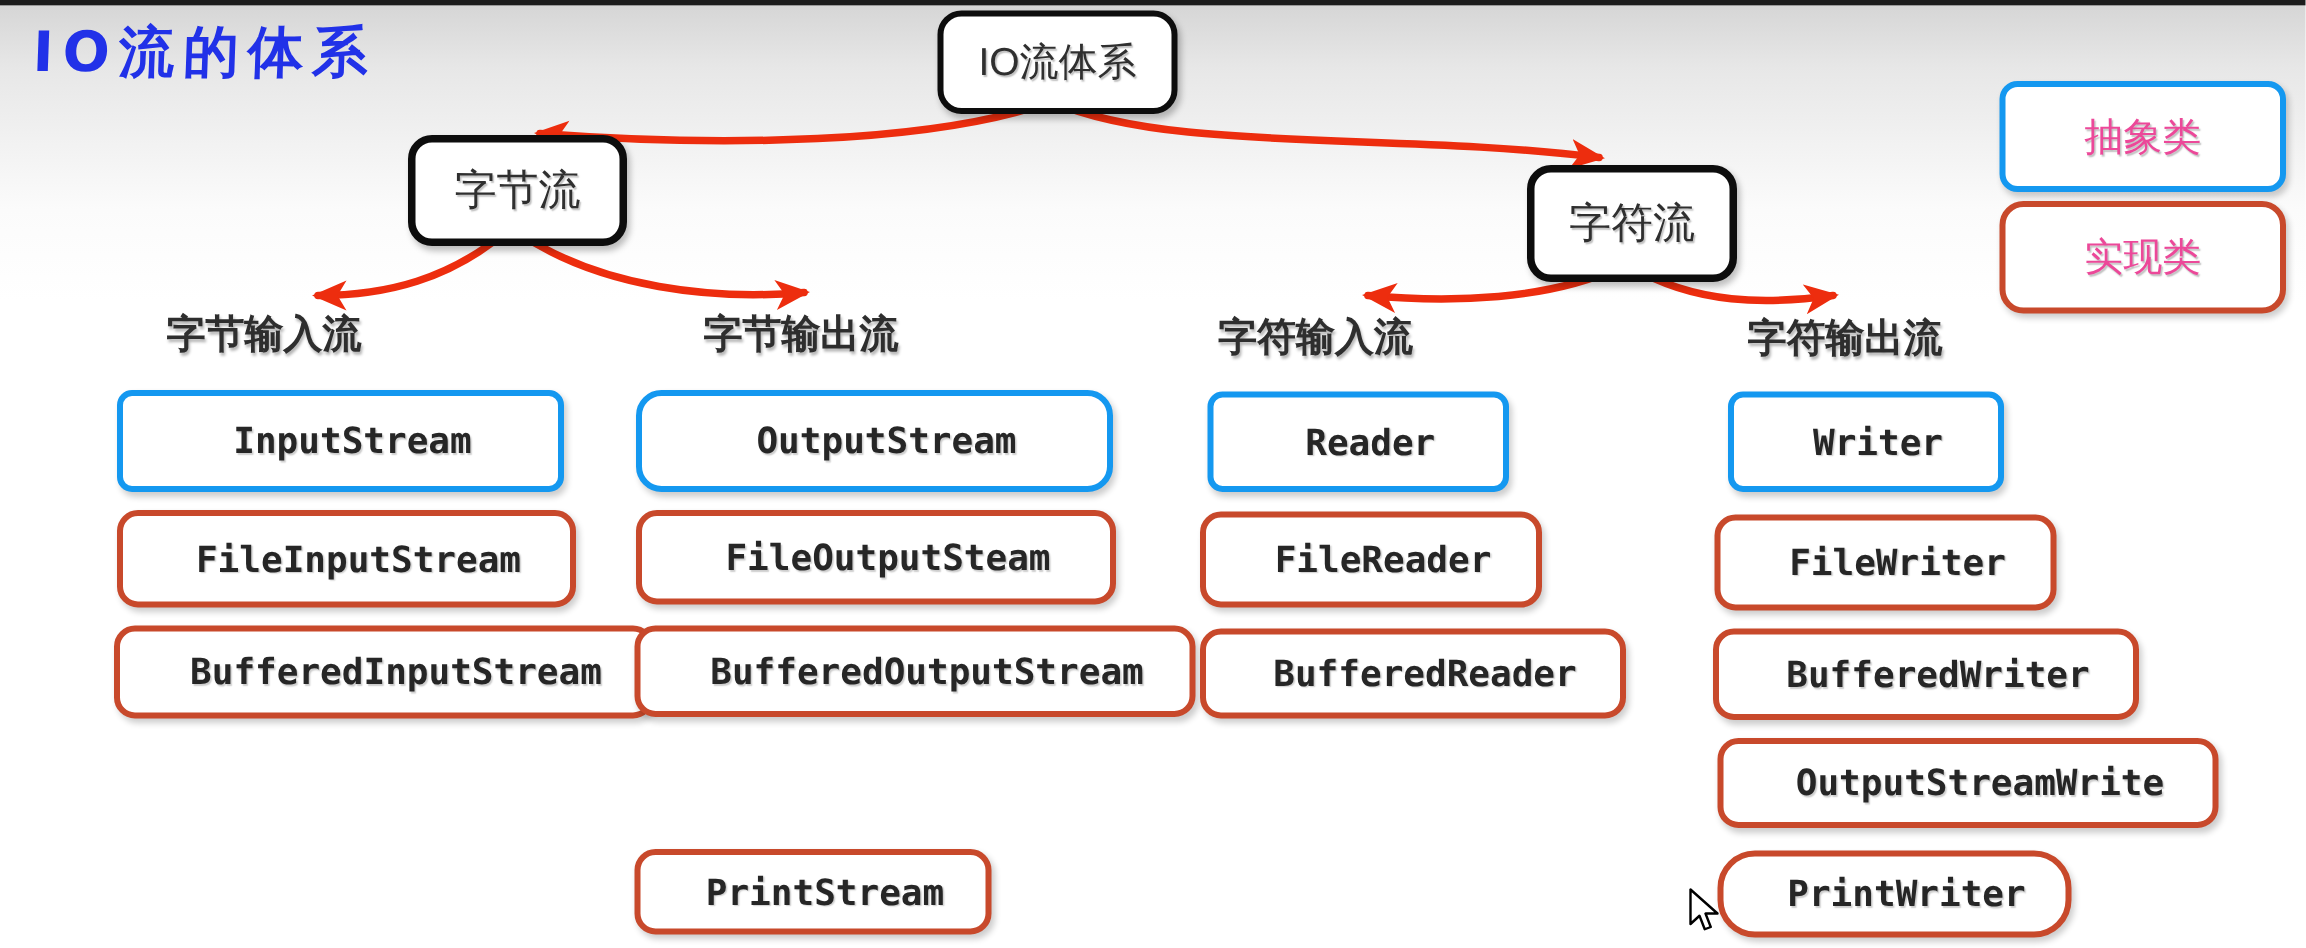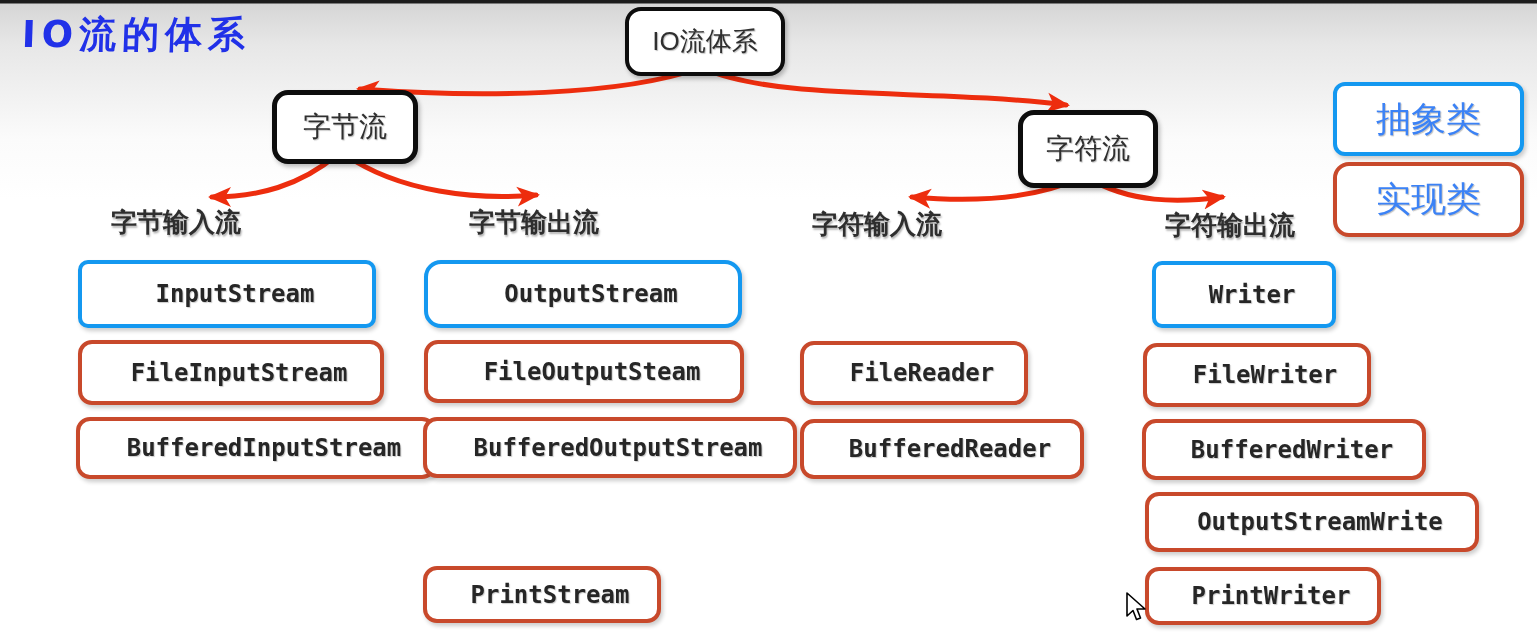--- a/index.html
+++ b/index.html
@@ -25,24 +25,23 @@
   .node{
     position:absolute;display:flex;align-items:center;justify-content:center;
     background:#fff;border:5px solid var(--node-border);border-radius:16px;
     font-size:28px;color:#2f2f2f;font-weight:500;
     box-shadow:2px 3px 4px rgba(0,0,0,0.25);
     text-shadow:1px 1px 1px rgba(0,0,0,0.25);
   }
   .node.root{border-width:4px;font-size:26px;}
   .legend-box{
     position:absolute;display:flex;align-items:center;justify-content:center;
-    background:#fff;font-size:35px;color:#3b82f6;
+    background:#fff;font-size:26px;color:#ec4899;
     box-shadow:2px 3px 4px rgba(0,0,0,0.2);
     text-shadow:1px 1px 1px rgba(0,0,0,0.25);
-    margin-top:28px;
   }
   .legend-box.abstract{border:4px solid var(--abstract-border);border-radius:12px;}
   .legend-box.impl{border:4px solid var(--impl-border);border-radius:16px;}
   .col-header{
     position:absolute;width:170px;height:32px;
     display:flex;align-items:center;justify-content:center;
     font-size:26px;font-weight:bold;color:var(--text-dark);
     text-shadow:1px 2px 2px rgba(0,0,0,0.3);white-space:nowrap;
   }
   .class-box{
@@ -98,26 +97,27 @@
 
   <div class="class-box abstract" style="left:78px;top:260px;width:274px;height:60px;">InputStream</div>
   <div class="class-box impl" style="left:78px;top:340px;width:282px;height:57px;text-align:right;">FileInputStream</div>
   <div class="class-box impl" style="left:76px;top:417px;width:336px;height:54px;">BufferedInputStream</div>
 
   <div class="class-box abstract" style="left:424px;top:260px;width:294px;height:60px;border-radius:17px;">OutputStream</div>
   <div class="class-box impl" style="left:424px;top:340px;width:296px;height:55px;">FileOutputSteam</div>
   <div class="class-box impl" style="left:423px;top:417px;width:350px;height:53px;">BufferedOutputStream</div>
   <div class="class-box impl" style="left:423px;top:566px;width:214px;height:49px;">PrintStream</div>
 
+  <div class="class-box abstract" style="left:805px;top:261px;width:177px;height:59px;">Reader</div>
   <div class="class-box impl" style="left:800px;top:341px;width:204px;height:56px;">FileReader</div>
   <div class="class-box impl" style="left:800px;top:419px;width:260px;height:52px;text-align:center;">BufferedReader</div>
 
   <div class="class-box abstract" style="left:1152px;top:261px;width:160px;height:59px;">Writer</div>
   <div class="class-box impl" style="left:1143px;top:343px;width:204px;height:56px;">FileWriter</div>
   <div class="class-box impl" style="left:1142px;top:419px;width:260px;height:53px;">BufferedWriter</div>
   <div class="class-box impl" style="left:1145px;top:492px;width:310px;height:52px;">OutputStreamWrite</div>
-  <div class="class-box impl" style="left:1145px;top:567px;width:212px;height:50px;">PrintWriter</div>
+  <div class="class-box impl" style="left:1145px;top:567px;width:212px;height:50px;border-radius:25px;">PrintWriter</div>
 
   <svg class="cursor" width="24" height="32" viewBox="0 0 24 32">
     <path d="M2 1 L2 24 L8 18.5 L11.5 27.5 L15.5 26 L12 17 L20 17 Z" fill="#ffffff" stroke="#000000" stroke-width="1.6" stroke-linejoin="round"></path>
   </svg>
 
 </div>
 
 </body></html>

